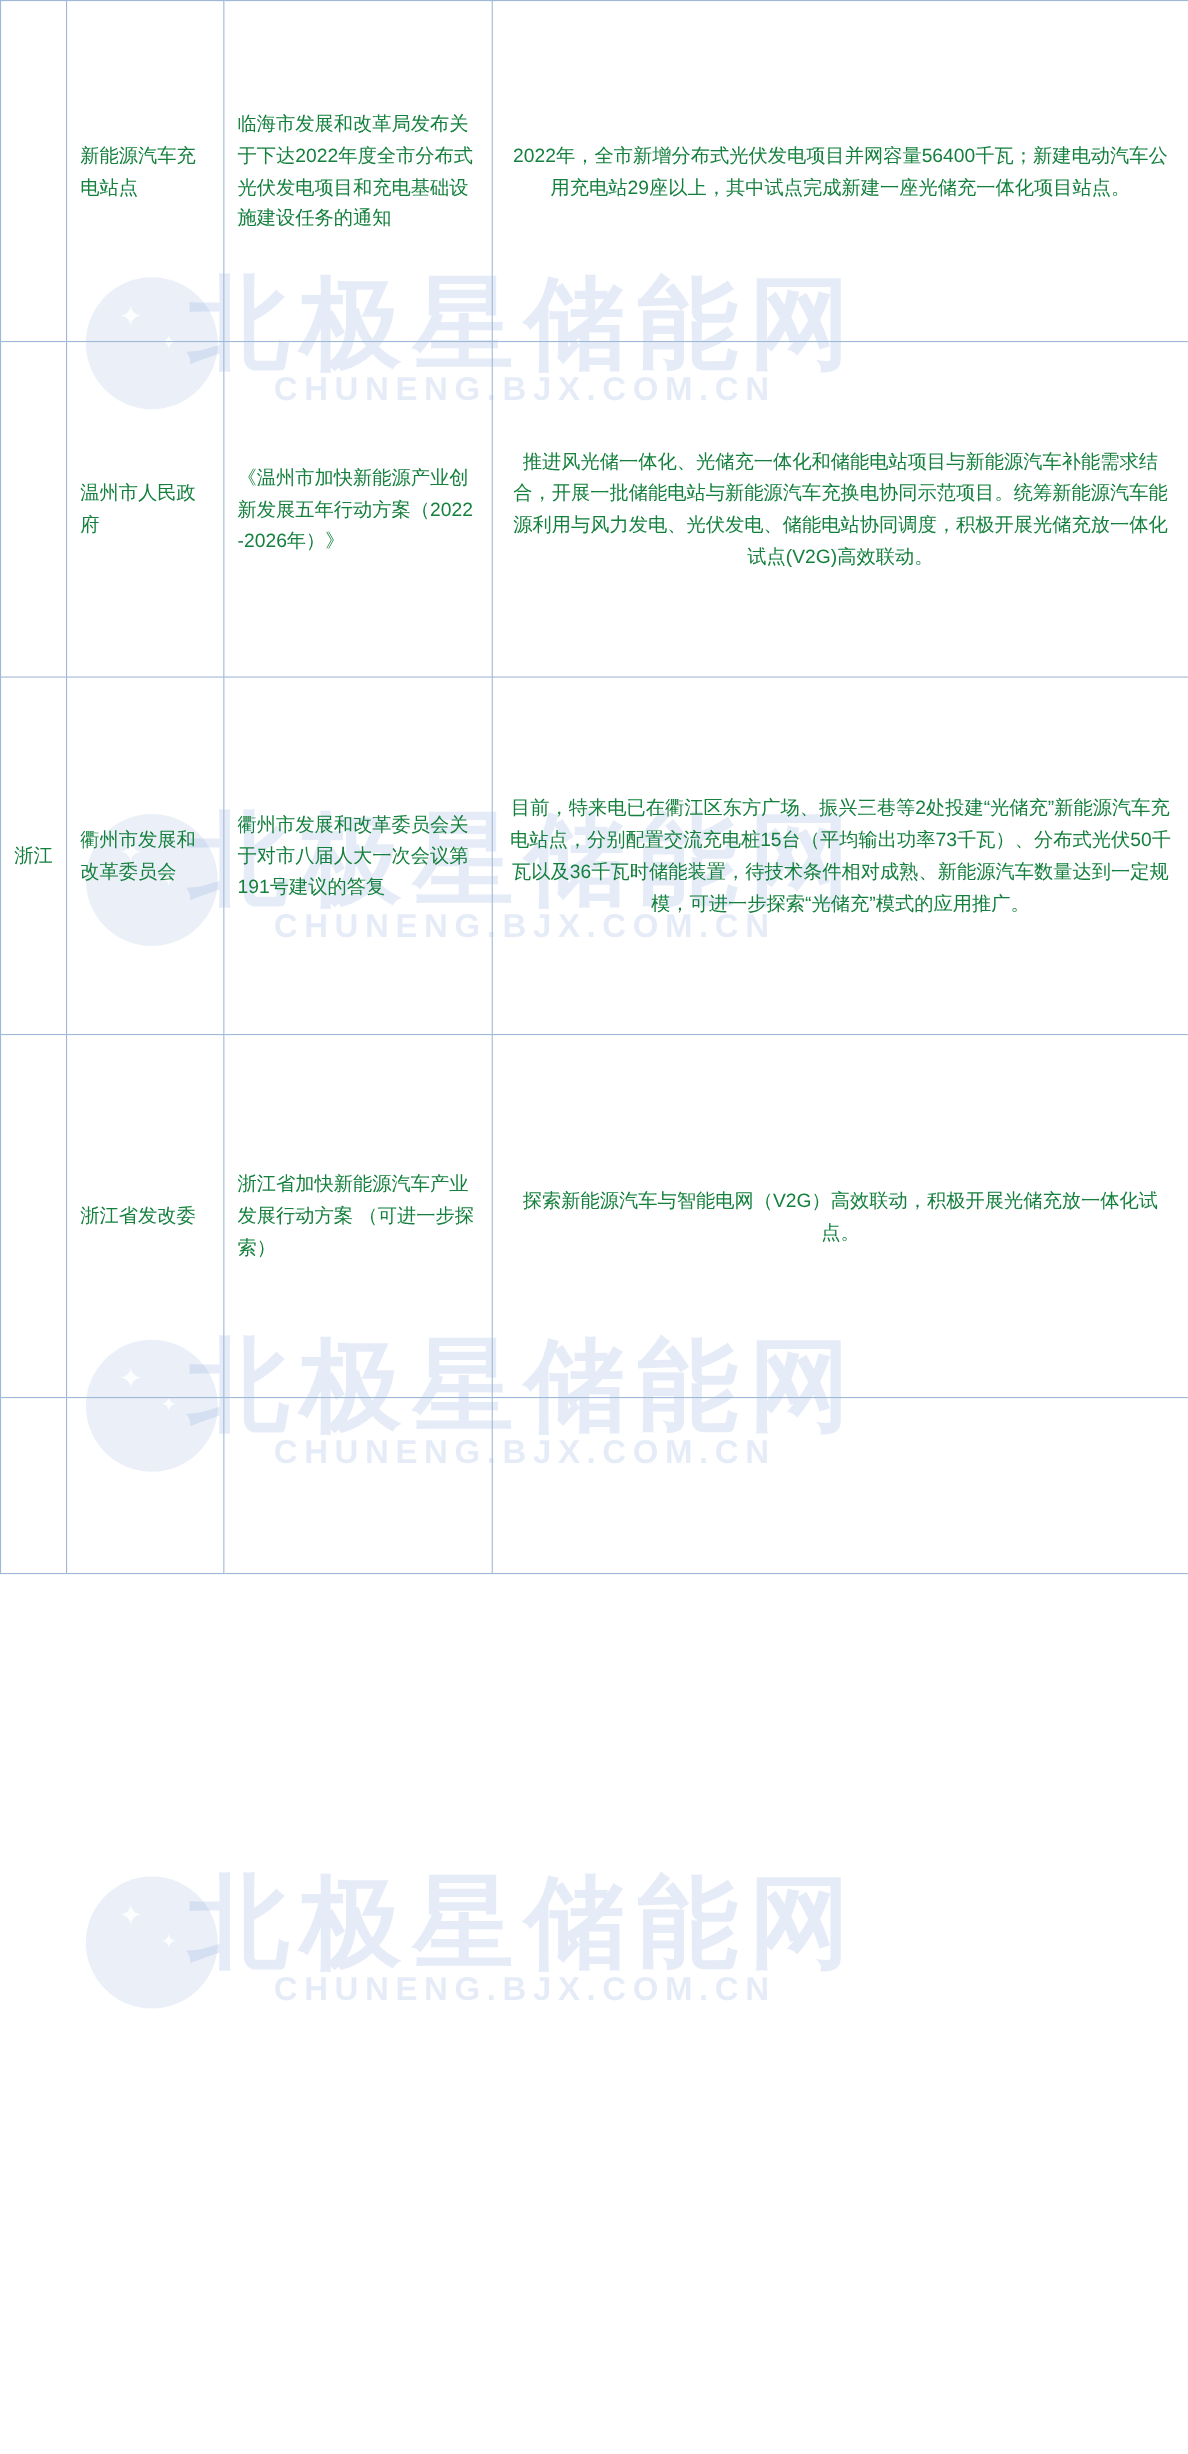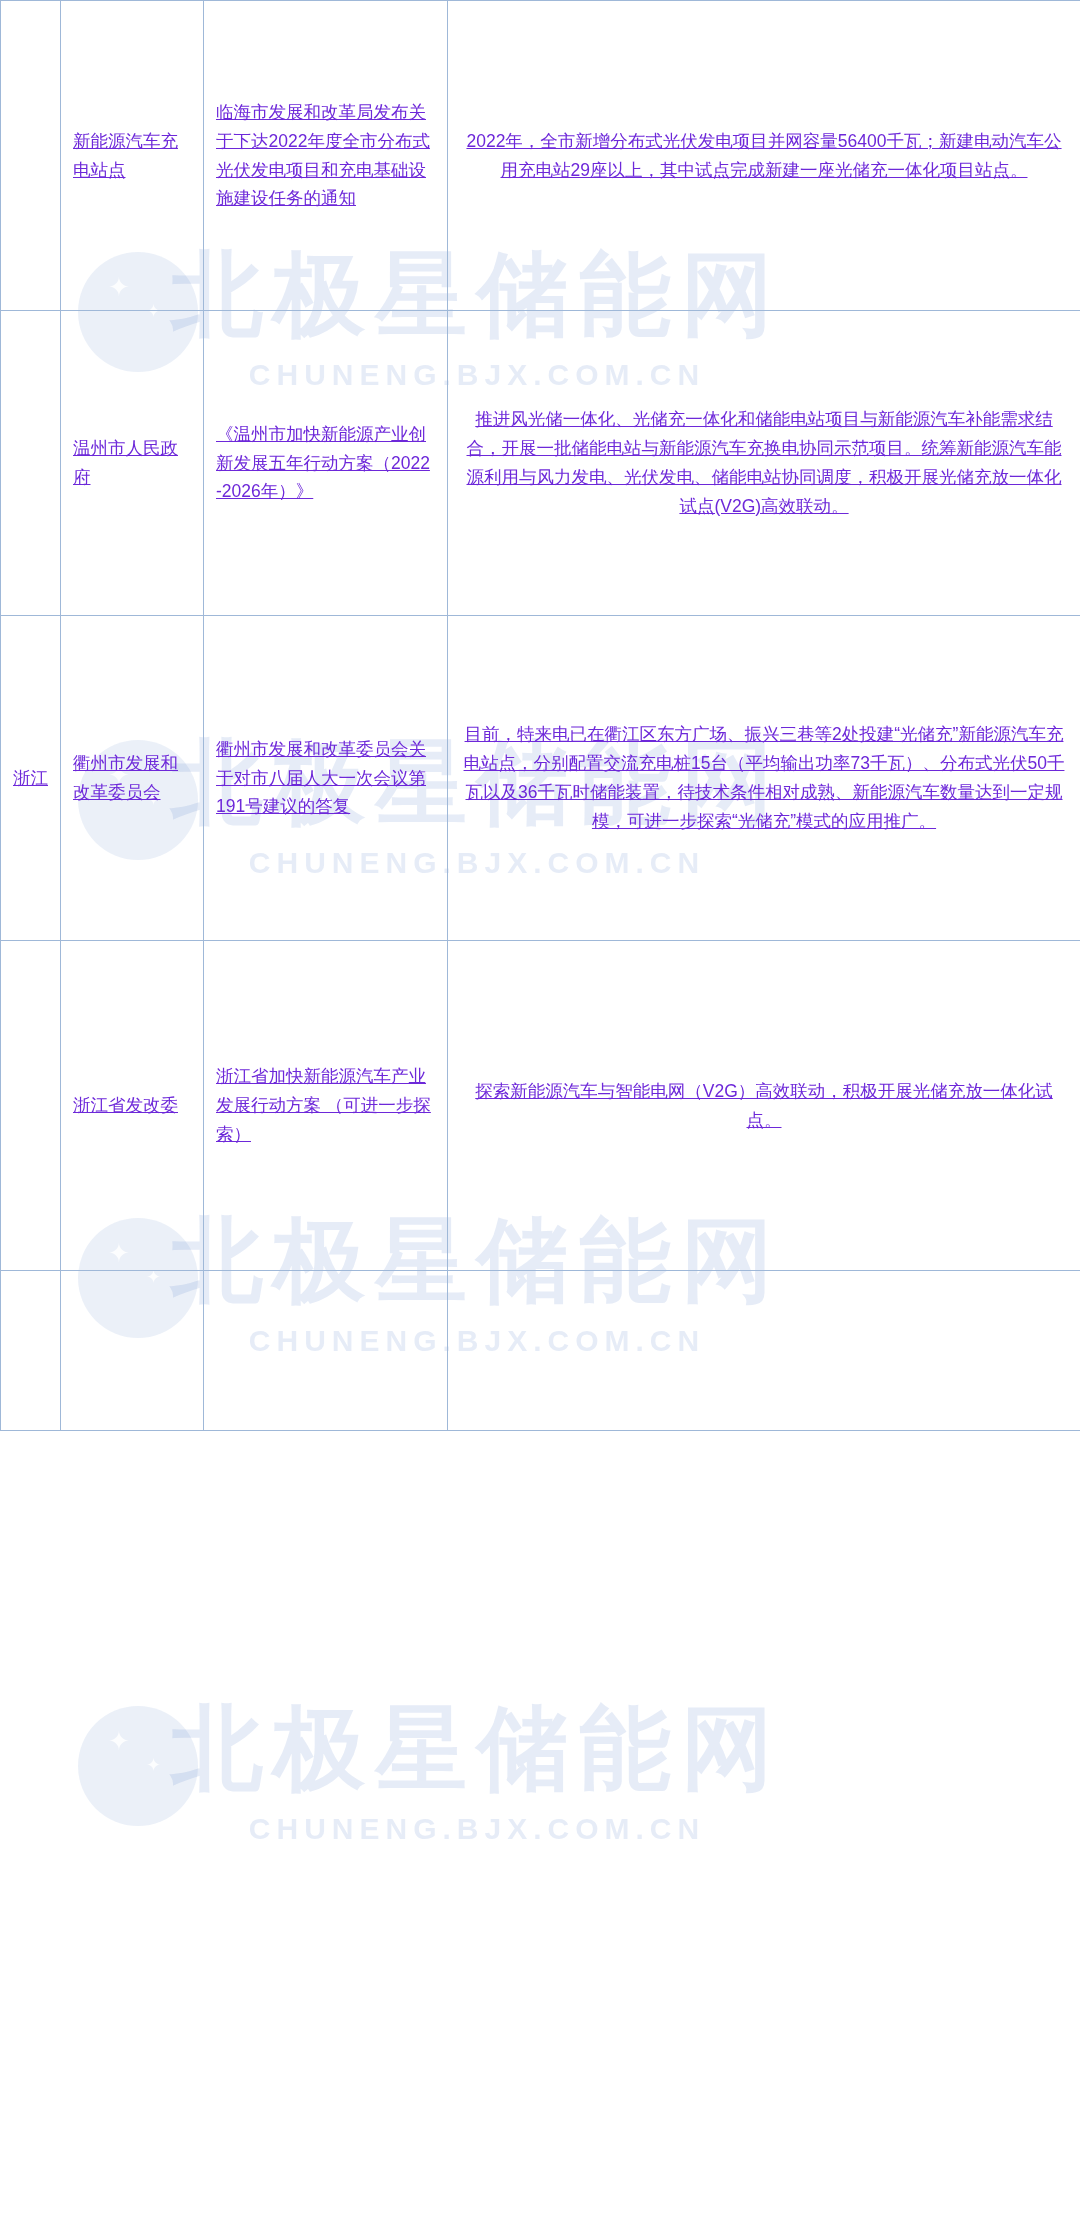--- a/index.html
+++ b/index.html
@@ -33,21 +33,21 @@
   }
   .wm-main {
     font-size: 92px;
     font-weight: bold;
     letter-spacing: 10px;
     color: rgba(60, 110, 190, 0.13);
     line-height: 1;
     font-family: "Liberation Sans", sans-serif;
   }
   .wm-sub {
-    margin-top: 20px;
+    margin-top: 0;
     font-size: 30px;
     font-weight: bold;
     letter-spacing: 6px;
     color: rgba(60, 110, 190, 0.13);
     line-height: 1;
   }
   .wm-blob {
     position: absolute;
     width: 120px;
     height: 120px;
@@ -77,24 +77,23 @@
   table.policy col.c-org      { width: 143px; }
   table.policy col.c-doc      { width: 244px; }
   table.policy col.c-content  { width: 633px; }
 
   table.policy td {
     border: 1px solid #9fb8d8;
     vertical-align: middle;
     padding: 10px 12px;
     font-size: 17.5px;
     line-height: 1.65;
-    color: #6d28d9;
+    color: #15803d;
     background: transparent;
     word-break: break-all;
-    text-decoration: underline;
   }
   td.province {
     text-align: center;
     font-size: 18px;
   }
   td.org, td.doc {
     text-align: left;
   }
   td.content {
     text-align: center;

